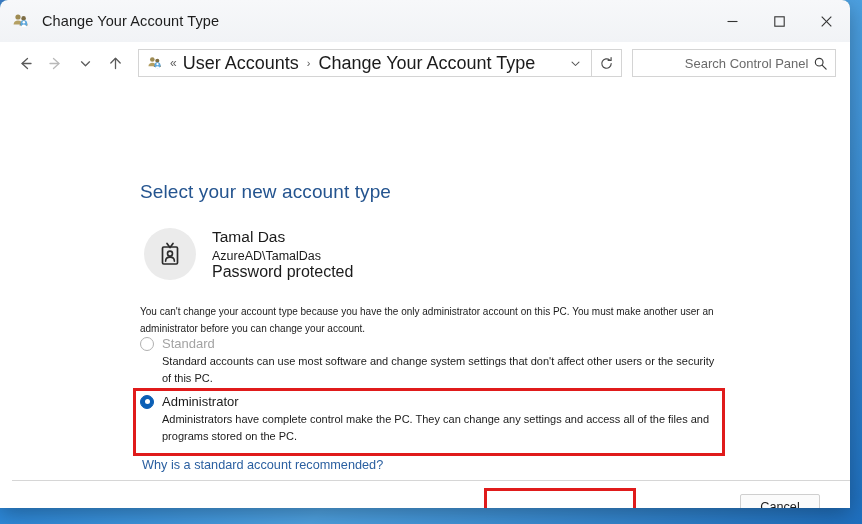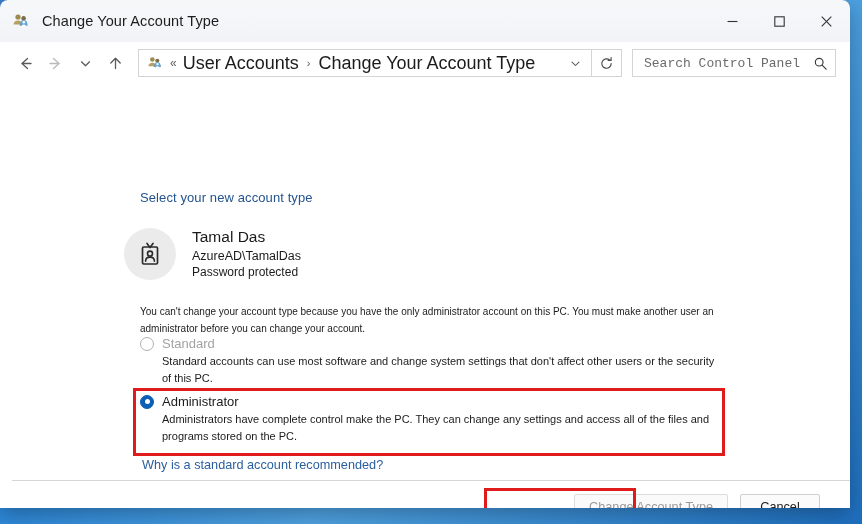--- a/index.html
+++ b/index.html
@@ -124,60 +124,61 @@
     background: #fff;
     display: flex; align-items: center;
     padding: 0 4px 0 9px;
     flex: 0 0 auto;
   }
   .searchbox input {
     border: none; outline: none;
     flex: 1 1 auto;
     font-size: 13px;
     color: #1b1b1b;
-    font-family: Liberation Mono, monospace;
+    font-family: Liberation Sans, sans-serif;
     background: transparent;
     min-width: 0;
+    text-align: right;
   }
   .searchbox input::placeholder { color: #6a6a6a; }
   .search-icon { width: 22px; display: flex; align-items: center; justify-content: center; color: #3a3a3a; }
 
   
   .content {
     flex: 1 1 auto;
     background: #fff;
     position: relative;
     padding: 0;
     overflow: hidden;
   }
   .page-heading {
     position: absolute;
-    left: 140px; top: 106px;
-    font-size: 13px;
+    left: 140px; top: 97px;
+    font-size: 19px;
     color: #24548f;
     letter-spacing: 0.1px;
   }
 
   .account-row {
     position: absolute;
-    left: 124px; top: 144px;
+    left: 144px; top: 144px;
     display: flex;
     align-items: flex-end;
   }
   .avatar {
     width: 52px; height: 52px;
     border-radius: 50%;
     background: #ebebeb;
     display: flex; align-items: center; justify-content: center;
     flex: 0 0 auto;
   }
   .account-text { margin-left: 16px; margin-top: -2px; }
   .account-name { font-size: 15.5px; color: #1b1b1b; line-height: 19px; }
   .account-domain { font-size: 12.5px; color: #1b1b1b; line-height: 16px; margin-top: 2px; }
-  .account-pwd { font-size: 12px; color: #1b1b1b; line-height: 16px; }
+  .account-pwd { font-size: 16px; color: #1b1b1b; line-height: 16px; }
 
   .warning-text {
     position: absolute;
     left: 140px; top: 219px;
     width: 578px;
     font-size: 10px;
     color: #1b1b1b;
     line-height: 17px;
   }
 
@@ -422,21 +423,20 @@
         <span class="opt-label">Administrator</span>
       </div>
       <div class="opt-desc">Administrators have complete control make the PC. They can change any settings and access all of the files and programs stored on the PC.</div>
     </div>
 
     <a class="help-link" href="#">Why is a standard account recommended?</a>
 
     <div class="divider"></div>
 
     <div class="footer-buttons">
-      <button class="btn primary-disabled">Change Account Type</button>
       <button class="btn cancel">Cancel</button>
     </div>
 
     <div class="annot annot-admin"></div>
     <div class="annot annot-button"></div>
   </div>
 
 </div>
 
 </body></html>

